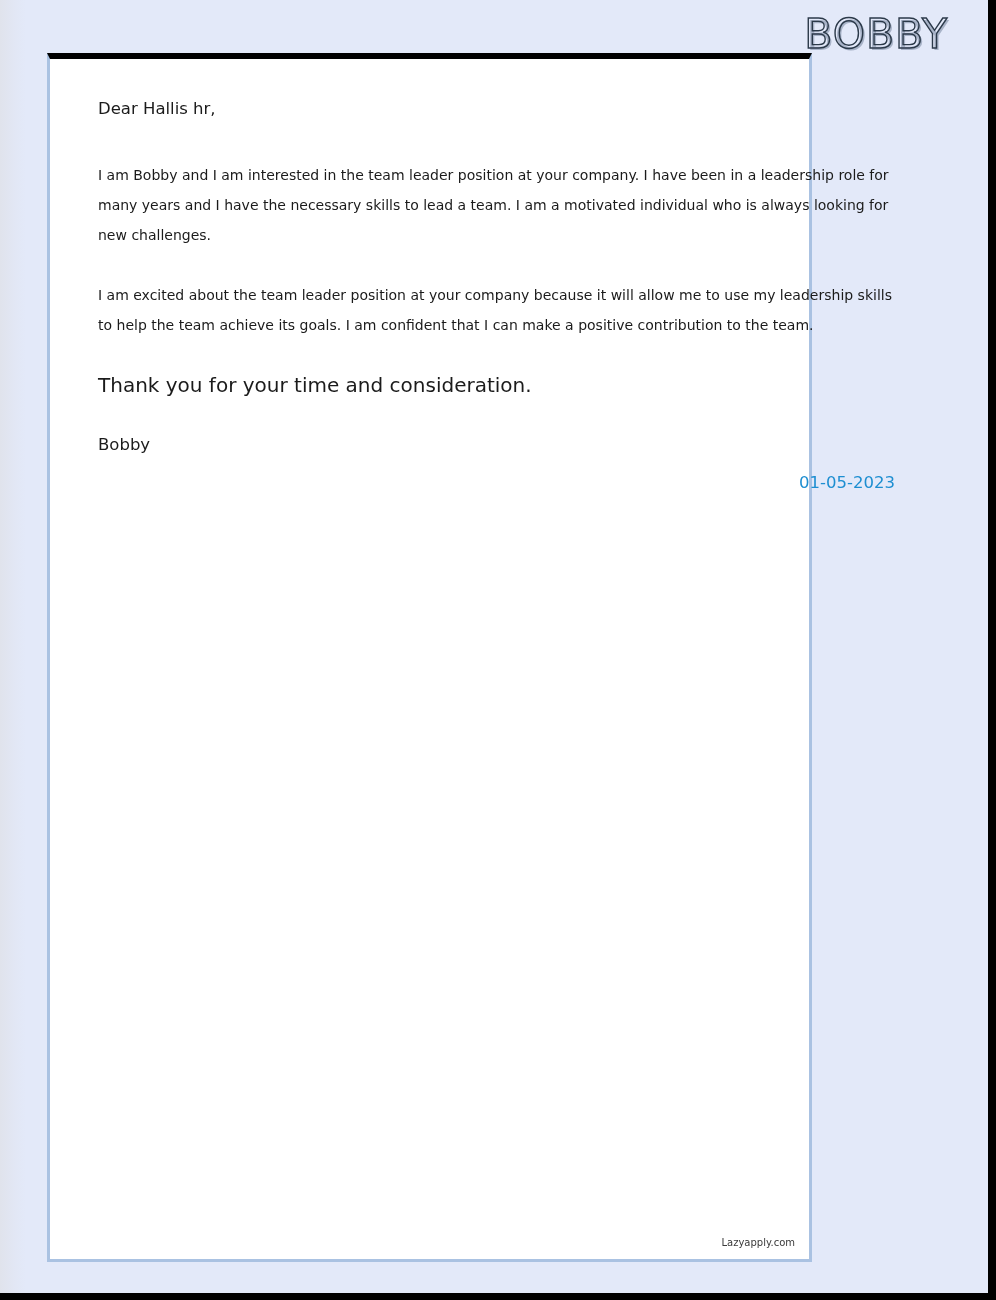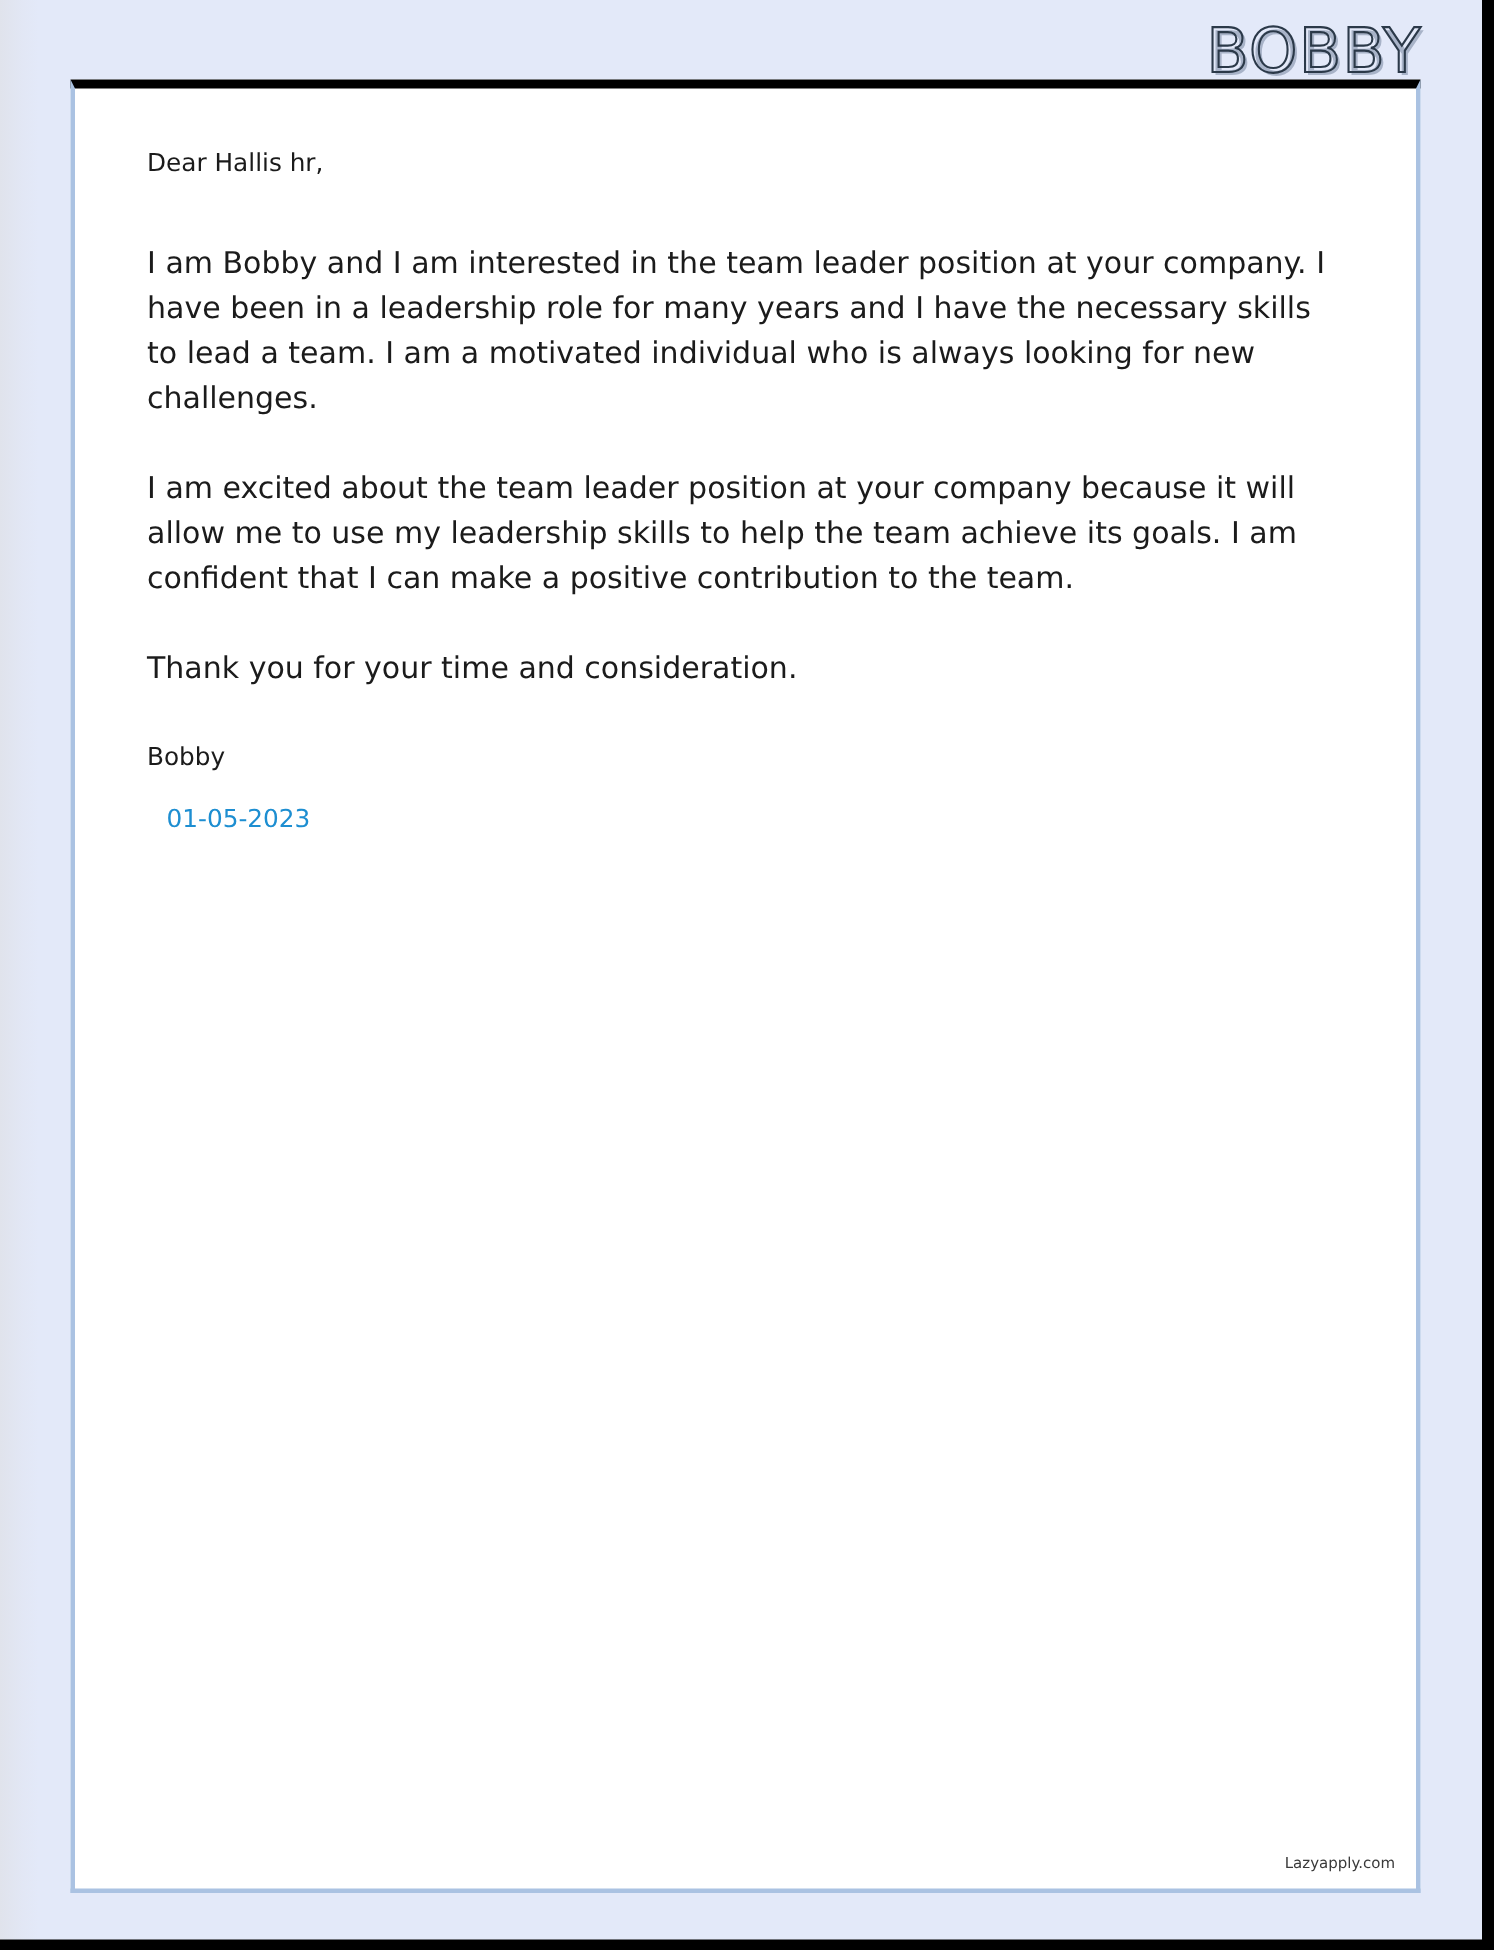--- a/index.html
+++ b/index.html
@@ -52,21 +52,21 @@
     -webkit-text-stroke: 1.4px #2b3949;
     text-shadow: 2px 2px 0 rgba(120,135,160,0.55);
     white-space: nowrap;
   }
 
   
   .page {
     position: absolute;
     left: 47px;
     top: 53px;
-    width: 900px;
+    width: 765px;
     height: 1209px;
     background: #ffffff;
     border-top: 6px solid #000000;
     border-left: 3px solid #aac2e2;
     border-right: 3px solid #aac2e2;
     border-bottom: 3px solid #aac2e2;
     box-sizing: border-box;
   }
 
   .letter-body {
@@ -77,21 +77,21 @@
   }
 
   .salutation {
     font-size: 16.5px;
     line-height: 26px;
     color: #1b1b1b;
     margin: 0 0 38px 0;
   }
 
   .para {
-    font-size: 20px;
+    font-size: 14px;
     line-height: 30px;
     color: #1b1b1b;
     margin: 0 0 30px 0;
     text-align: left;
   }
 
   .closing-line {
     font-size: 20px;
     line-height: 30px;
     color: #1b1b1b;
@@ -102,21 +102,22 @@
     font-size: 16.5px;
     line-height: 30px;
     color: #1b1b1b;
     margin: 0 0 10px 0;
   }
 
   .signature-date {
     font-size: 16.5px;
     line-height: 26px;
     color: #1d8ed1;
-    margin: 13px;
+    margin: 0;
+    text-align: right;
   }
 
   .page-footer {
     position: absolute;
     right: 14px;
     bottom: 8px;
     font-size: 10px;
     line-height: 16px;
     color: #3a3a3a;
   }

